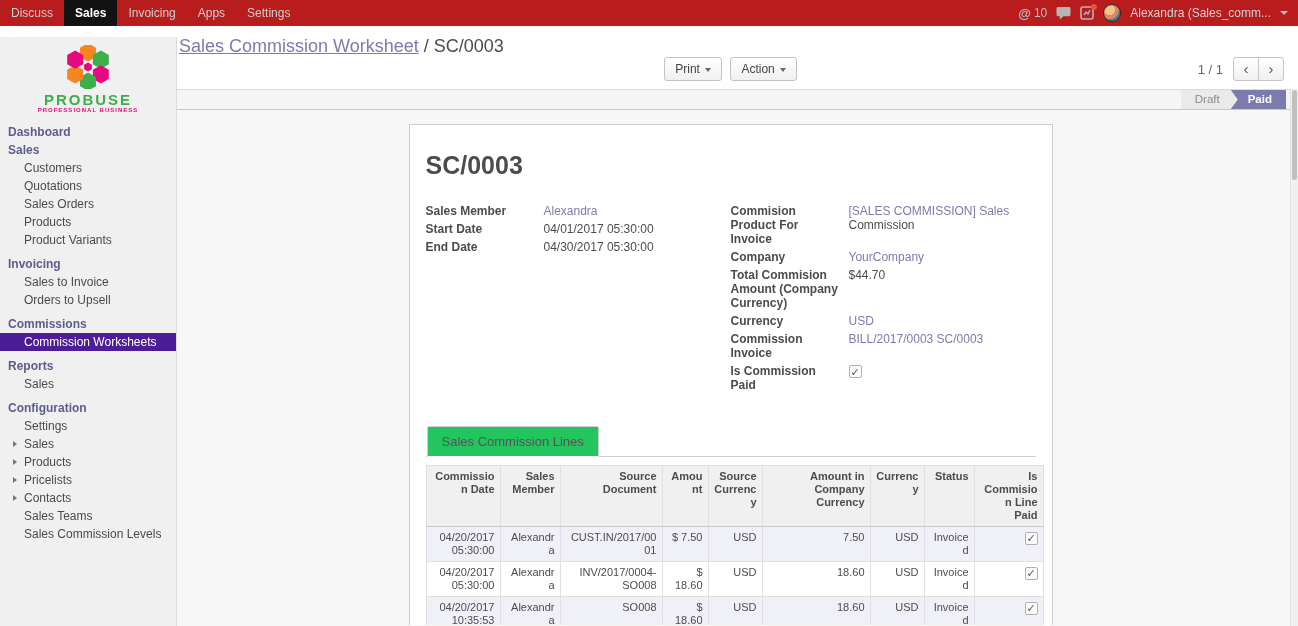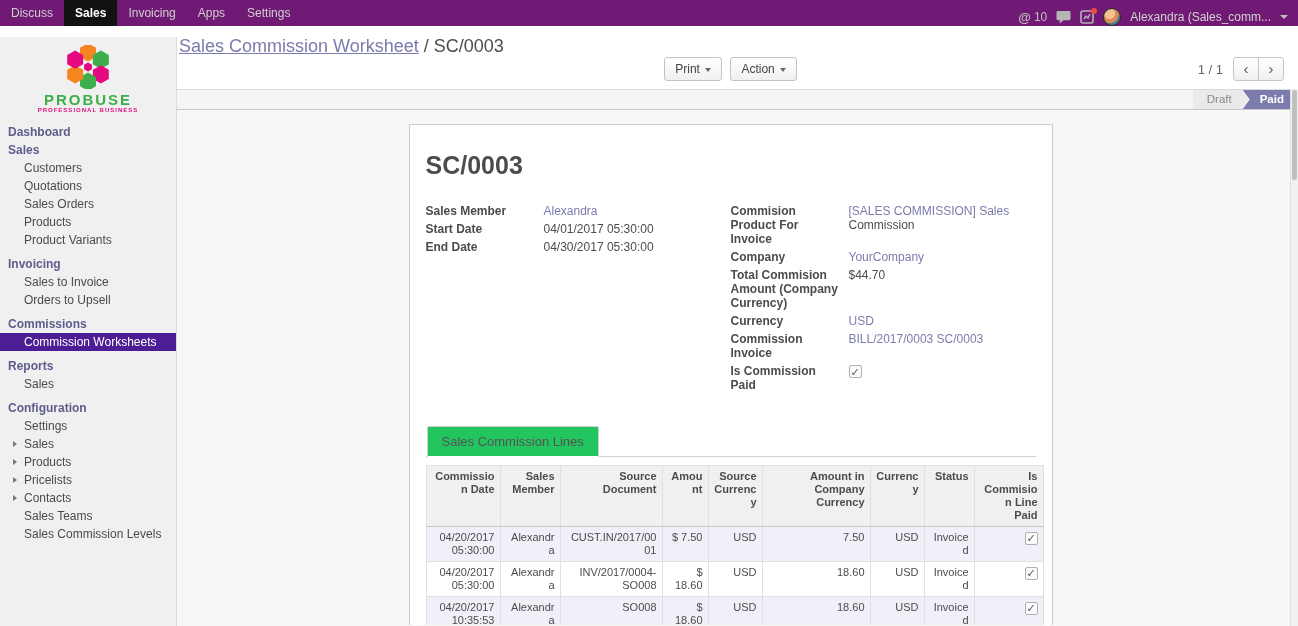--- a/index.html
+++ b/index.html
@@ -1,22 +1,22 @@
 <!DOCTYPE html>
 <html><head>
 <meta charset="utf-8">
 <style>
   * { margin:0; padding:0; box-sizing:border-box; }
   html,body { width:1298px; height:626px; overflow:hidden; background:#fff;
     font-family:"Liberation Sans","DejaVu Sans",sans-serif; cursor:default; }
   [data-interactable="true"] { cursor:pointer; }
 
   
-  .topbar { position:fixed; top:0; left:0; right:0; height:26px; background:#701a75;
-    display:flex; align-items:flex-end; z-index:50; }
+  .topbar { position:fixed; top:0; left:0; right:0; height:26px; background:#b91c1c;
+    display:flex; align-items:center; z-index:50; }
   .topbar .menu { color:#cfcfcf; font-size:12px; line-height:26px; padding:0 11px; }
   .topbar .menu.active { background:#121212; color:#fff; font-weight:bold; }
   .topbar-right { margin-left:auto; display:flex; align-items:center; gap:9px; padding-right:10px; }
   .mention { display:flex; align-items:center; gap:3px; color:#c2c2c2; font-size:12px; }
   .mention .at { font-size:13px; font-weight:bold; color:#bdbdbd; }
   .icon-badge { position:relative; display:inline-flex; }
   .red-dot { position:absolute; top:-2px; right:-3px; width:6px; height:6px; border-radius:50%;
     background:#e8503c; }
   .avatar { width:18px; height:18px; border-radius:50%;
     background:radial-gradient(circle at 35% 30%, #f2c28a 0 35%, #d98a5f 36% 60%, #4e7d8a 61% 100%);
@@ -52,21 +52,21 @@
     border-top:4px solid #666; display:inline-block; margin-left:5px; vertical-align:middle; }
   .pager { position:absolute; right:14px; top:31px; display:flex; align-items:center; gap:10px; }
   .pager-text { font-size:13px; color:#666; }
   .pager-btn { width:26px; height:24px; background:linear-gradient(#ffffff,#f0f0f0);
     border:1px solid #c6c6c6; font-size:15px; color:#555; line-height:21px; text-align:center; }
   .pager-btn.prev { border-radius:3px 0 0 3px; }
   .pager-btn.next { border-radius:0 3px 3px 0; margin-left:-1px; }
 
   
   .statusbar { height:21px; background:#f5f5f5; border-top:1px solid #dadada; border-bottom:1px solid #c8c8c8;
-    display:flex; justify-content:flex-end; padding-right:0; }
+    display:flex; justify-content:flex-end; padding-right:12px; }
   .status-step { font-size:11.5px; line-height:19px; height:19px; padding:0 14px; color:#8a8a8a; }
   .status-step.arrow-right { clip-path:polygon(0 0, calc(100% - 7px) 0, 100% 50%, calc(100% - 7px) 100%, 0 100%);
     background:#eaeaea; padding-right:17px; }
   .status-step.active { background:#7c7bad; color:#fff; font-weight:bold;
     clip-path:polygon(0 0, 100% 0, 100% 100%, 0 100%, 7px 50%); padding-left:17px; margin-left:-6px; }
 
   
   .content-body { height:515px; overflow:hidden; }
   .sheet { width:644px; min-height:488px; margin:14px auto 0; background:#fff;
     border:1px solid #ccc; padding:12px 16px 28px; color:#4c4c4c; }

